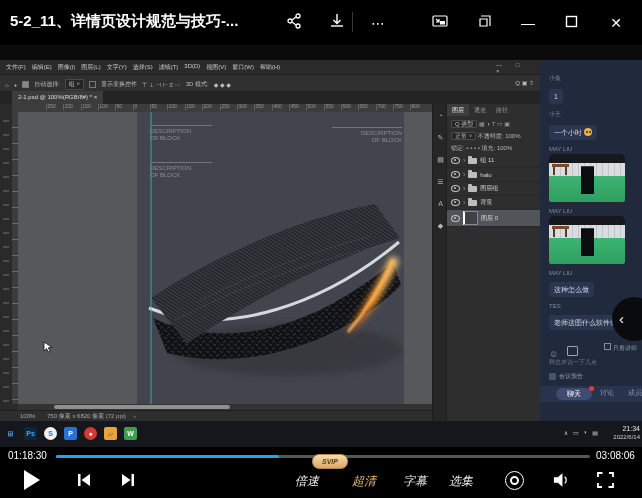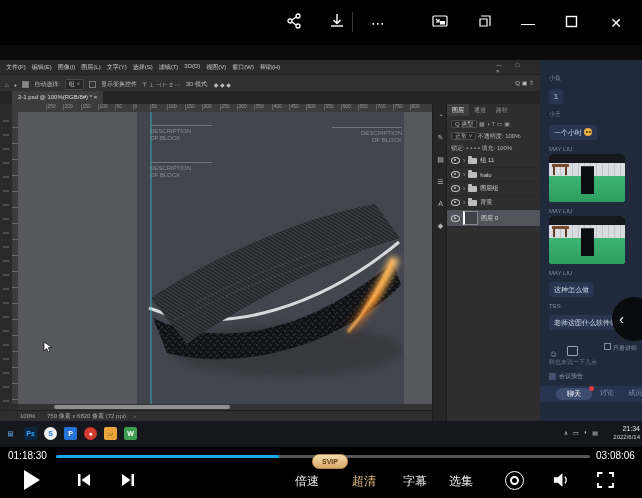--- a/index.html
+++ b/index.html
@@ -89,34 +89,35 @@
   .appic{width:13px;height:13px;font-size:7px;font-weight:bold;text-align:center;line-height:13px;border-radius:2px;}
   #tb-tray{position:absolute;right:44px;top:8px;display:flex;gap:5px;color:#c9c9c9;font-size:6px;}
   #tb-clock{position:absolute;right:2px;top:3px;text-align:right;color:#e8e8e8;font-size:7px;line-height:9px;}
 
   
   #player{position:absolute;left:0;top:447px;width:642px;height:51px;background:#000;}
   #progress-row{position:absolute;left:0;top:2px;width:574px;height:14px;}
   .ptime{position:absolute;top:1px;font-size:10px;color:#fff;}
   #ptrack{position:absolute;left:56px;top:6px;width:534px;height:3px;background:#565656;border-radius:2px;cursor:pointer;}
   #pfill{position:absolute;left:0;top:0;height:3px;background:#1ea7e8;border-radius:2px;}
-  #controls{position:absolute;left:0;top:16px;width:602px;height:35px;}
+  #controls{position:absolute;left:0;top:16px;width:602px;height:35px;font-style:italic;}
   #play-btn{position:absolute;left:24px;top:7px;width:0;height:0;border-left:16px solid #fff;border-top:10px solid transparent;border-bottom:10px solid transparent;cursor:pointer;}
   .ctl-label{position:absolute;top:10px;font-size:12px;color:#f0f0f0;cursor:pointer;white-space:nowrap;}
   #svip-badge{position:absolute;left:312px;top:-9px;width:34px;height:13px;border-radius:7px;background:linear-gradient(180deg,#f7dcae,#d8a86a);border:1px solid #b8874a;color:#5a3b12;font-size:7px;font-weight:bold;text-align:center;line-height:13px;}
   #target-icon{position:absolute;left:505px;top:8px;width:17px;height:17px;border:1.5px solid #fff;border-radius:50%;cursor:pointer;}
   #target-icon::after{content:"";position:absolute;left:4px;top:4px;width:5px;height:5px;border:2px solid #fff;border-radius:50%;}
   .csvg{position:absolute;cursor:pointer;}
 </style>
 </head>
 <body>
 
 <div id="stage">
 
   <div id="titlebar">
+    <div class="title">5-2_11、详情页设计规范与技巧-...</div>
     <div class="tb-ic" style="left:284px">
       <svg width="16" height="16" viewBox="0 0 16 16">
           <g stroke="#fff" stroke-width="1.3" fill="none">
             <circle cx="12" cy="3" r="2"></circle>
             <circle cx="4" cy="8" r="2"></circle>
             <circle cx="12" cy="13" r="2"></circle>
             <path d="M6 7l4-3M6 9l4 3"></path>
           </g>
         </svg>
     </div>

